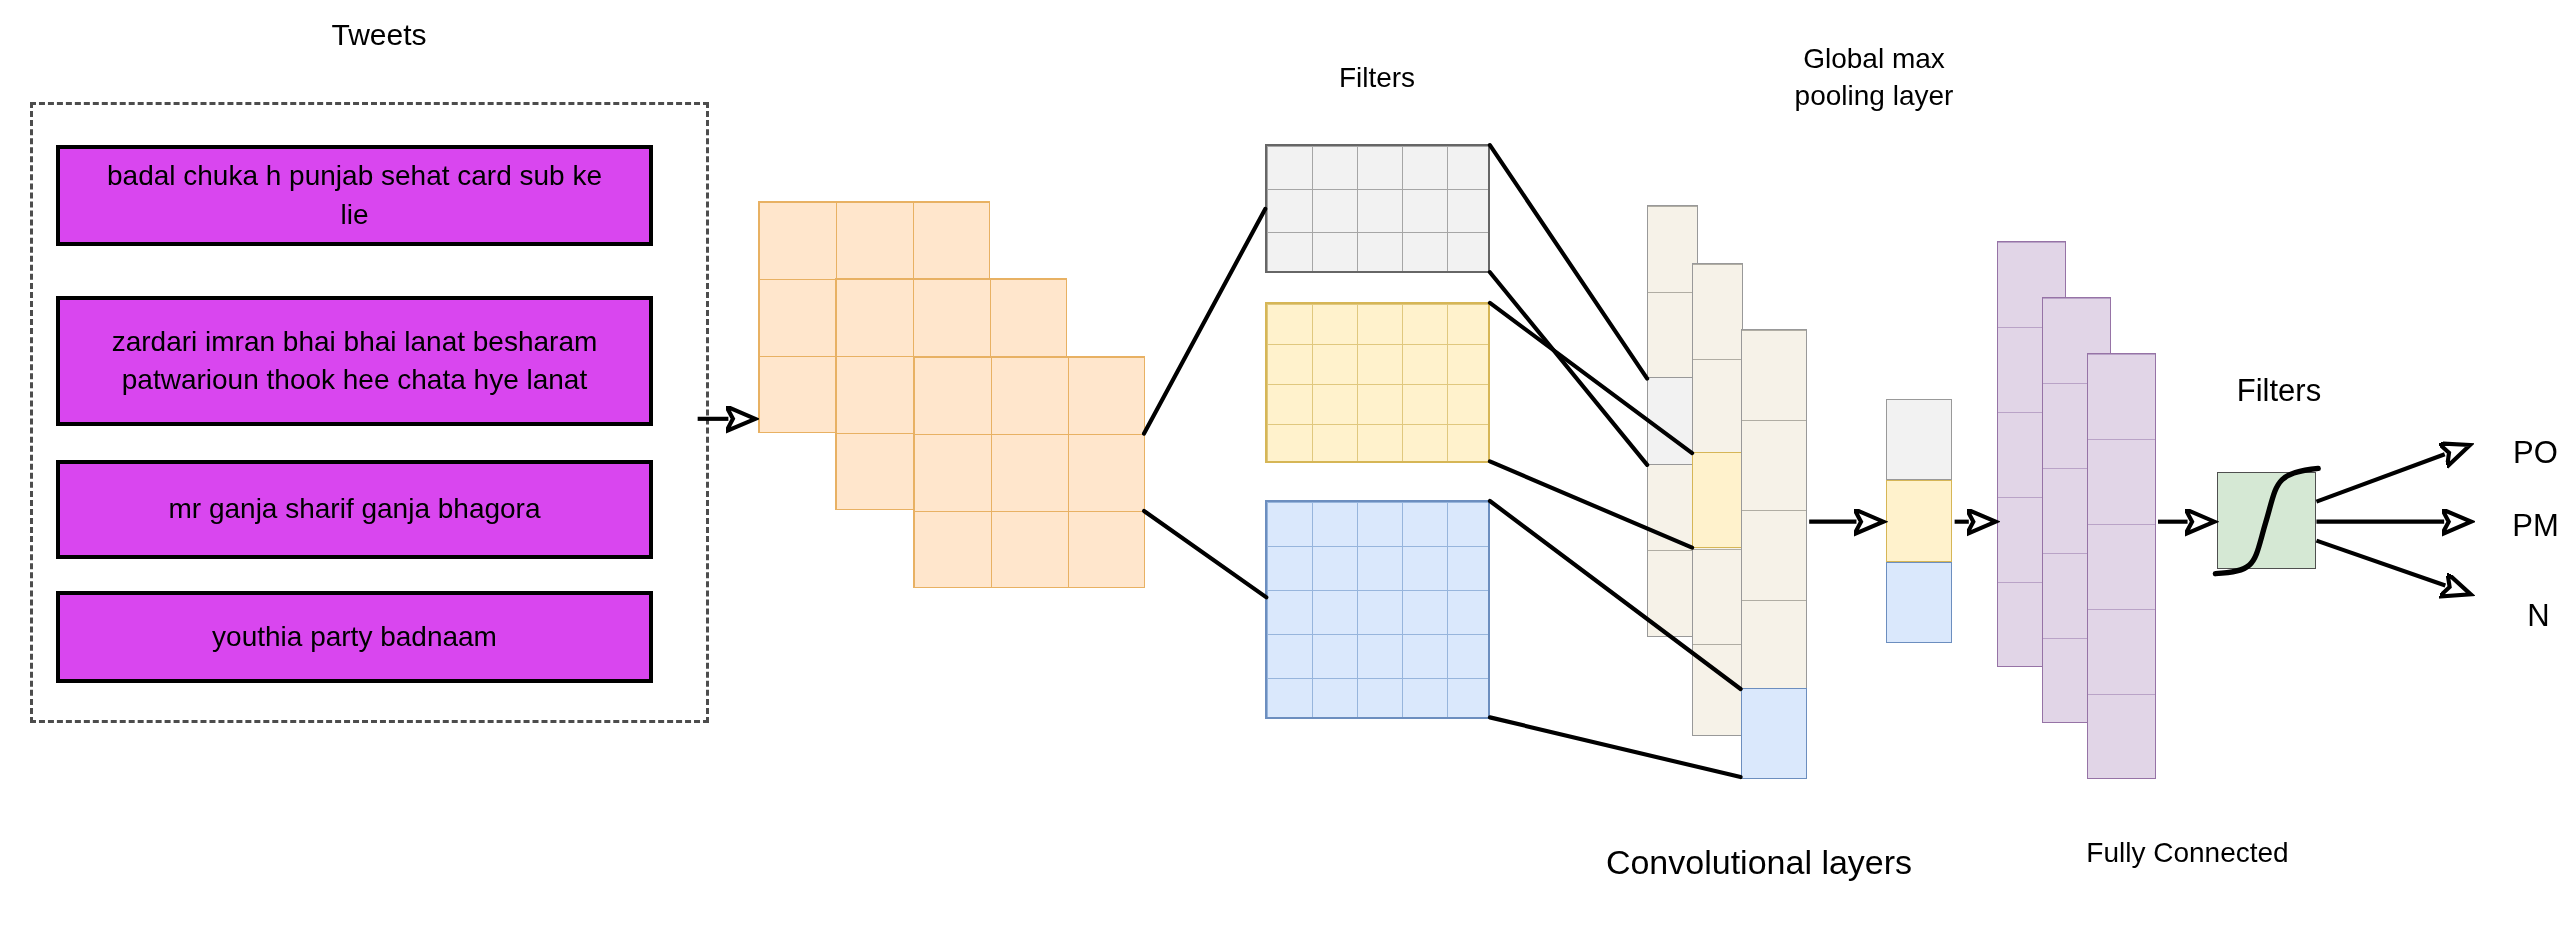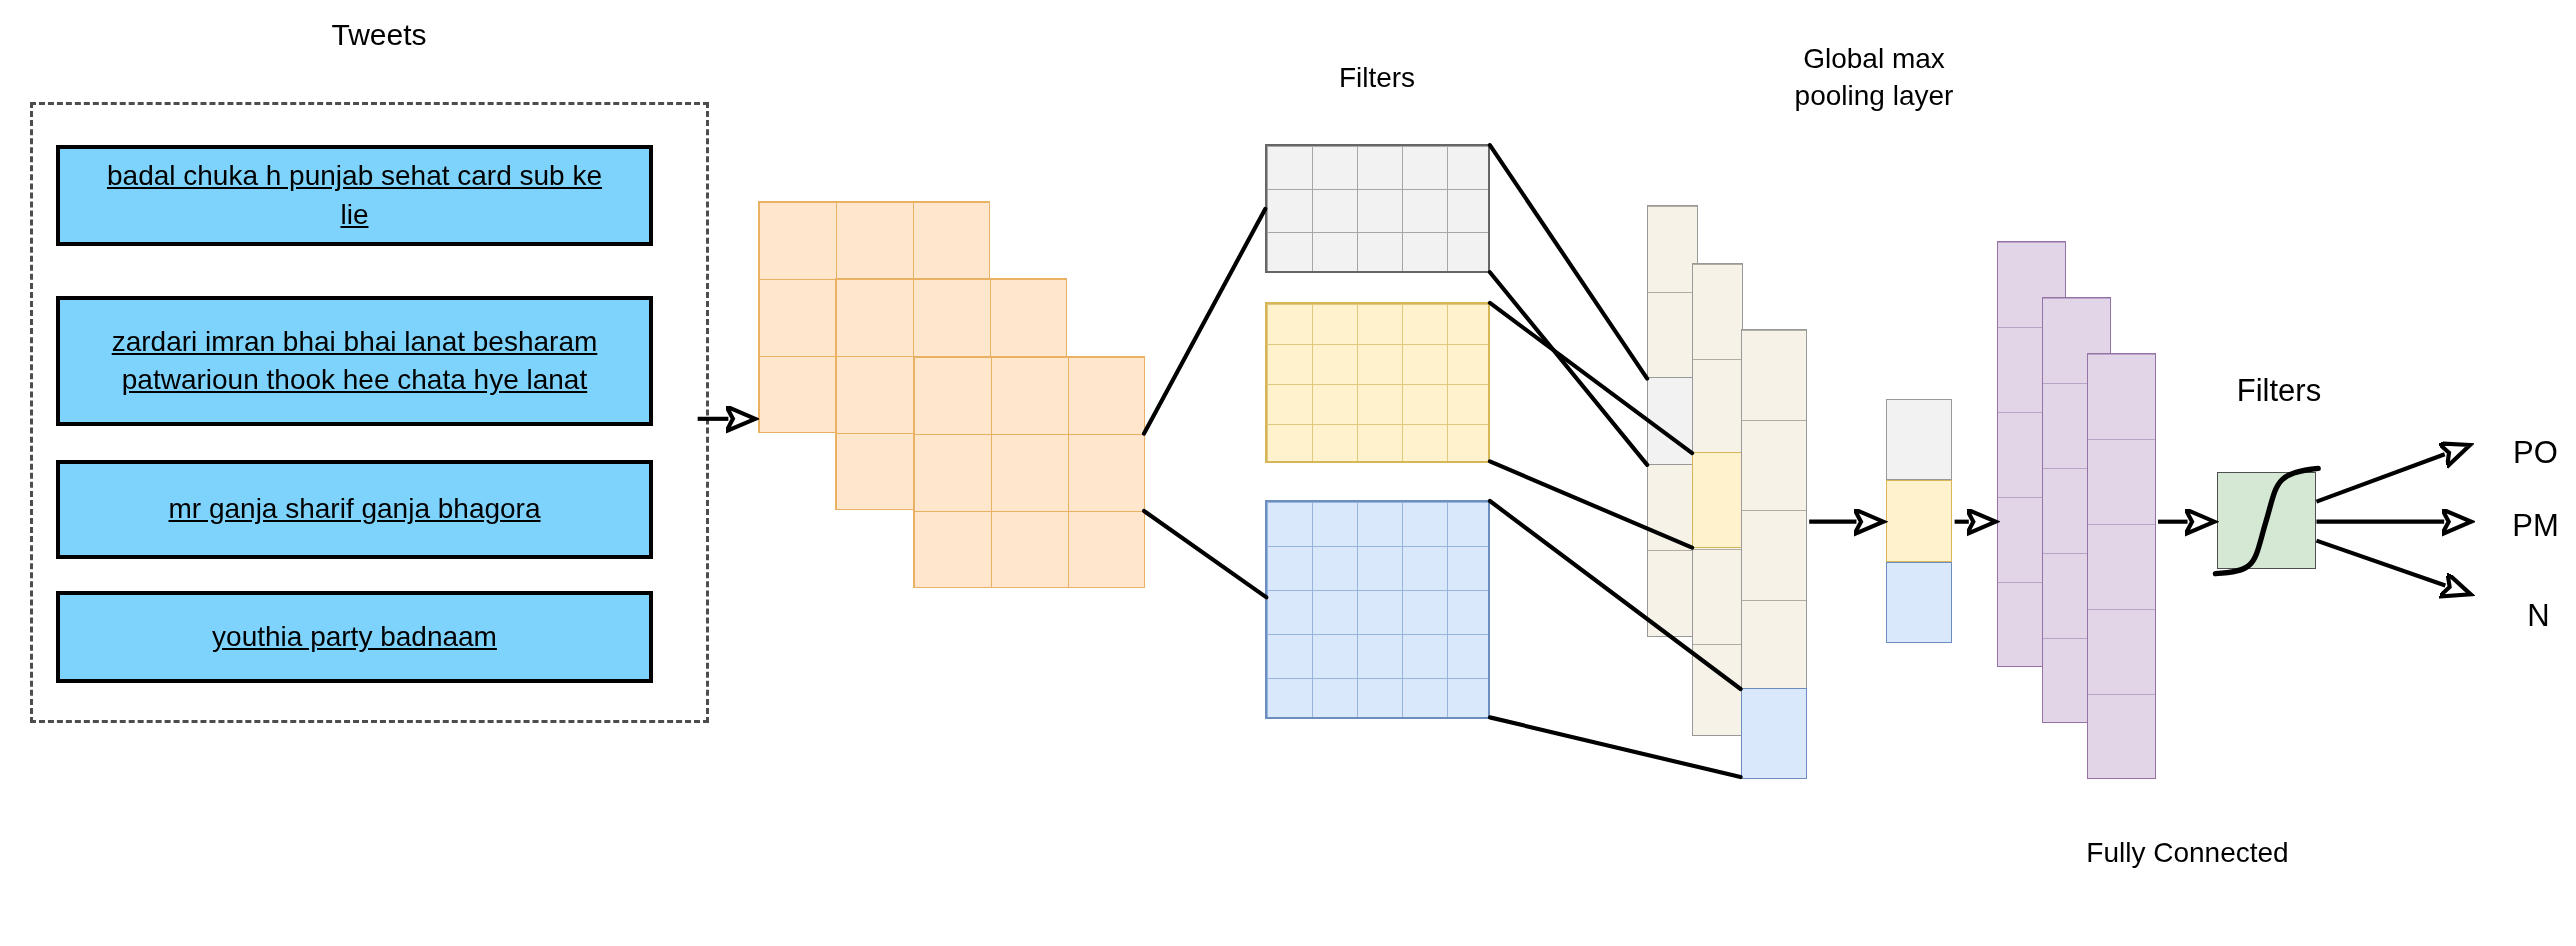--- a/index.html
+++ b/index.html
@@ -7,22 +7,22 @@
   .canvas{position:relative;width:2576px;height:947px;background:#fff;overflow:hidden;}
   .abs{position:absolute;box-sizing:border-box;}
   .label{position:absolute;text-align:center;color:#000;line-height:1.32;}
   .f48{font-size:28px;}
   .f50{font-size:30px;}
   .f52{font-size:31px;}
   .f58{font-size:34px;}
 
   
   .dashed-box{border:3px dashed #4d4d4d;background:#fff;}
-  .tweet-box{border:4.1px solid #000;background:#7dd3fc;display:flex;align-items:center;justify-content:center;
-             text-align:center;font-size:28px;line-height:1.36;padding:0 46px;text-decoration:underline;}
+  .tweet-box{border:4.1px solid #000;background:#d946ef;display:flex;align-items:center;justify-content:center;
+             text-align:center;font-size:28px;line-height:1.36;padding:0 46px;}
 
   
   .grid{box-sizing:border-box;position:absolute;}
   .emb-grid{width:232px;height:232px;background:#FFE6CC;border:1.8px solid #E8B163;
     background-image:repeating-linear-gradient(to right,#E8B163 0 1.2px,transparent 1.2px 77px),
                      repeating-linear-gradient(to bottom,#E8B163 0 1.2px,transparent 1.2px 77px);}
   .filter-gray{left:1265px;top:144px;width:225px;height:129px;background:#F2F2F2;border:2.4px solid #666666;
     background-image:repeating-linear-gradient(to right,#a6a6a6 0 1.2px,transparent 1.2px 45px),
                      repeating-linear-gradient(to bottom,#a6a6a6 0 1.2px,transparent 1.2px 43px);}
   .filter-yellow{left:1265px;top:302px;width:225px;height:161px;background:#FFF2CC;border:2.4px solid #D6B656;
@@ -81,20 +81,21 @@
   <div class="abs conv-col conv-lines-146" style="left:1647px;top:205px;width:51px;height:432px;">
     <div class="cell cell-gray" style="top:171px;height:88px;"></div>
   </div>
   <div class="abs conv-col conv-lines-160" style="left:1692px;top:263px;width:51px;height:473px;">
     <div class="cell cell-yellow" style="top:188px;height:96px;"></div>
   </div>
   <div class="abs conv-col conv-lines-152" style="left:1741px;top:329px;width:66px;height:449px;">
     <div class="cell cell-blue" style="top:358px;height:91px;"></div>
   </div>
 
+  <div class="label f58" style="left:1552px;top:840px;width:414px;">Convolutional layers</div>
 
   <div class="abs cell-gray" style="left:1886px;top:399px;width:66px;height:81px;"></div>
   <div class="abs cell-yellow" style="left:1886px;top:480px;width:66px;height:82px;"></div>
   <div class="abs cell-blue" style="left:1886px;top:562px;width:66px;height:81px;"></div>
 
   <div class="abs fc-col" style="left:1997px;top:241px;width:69px;height:426px;"></div>
   <div class="abs fc-col" style="left:2042px;top:297px;width:69px;height:426px;"></div>
   <div class="abs fc-col" style="left:2087px;top:353px;width:69px;height:426px;"></div>
 
   <div class="label f48" style="left:2010px;top:835px;width:355px;">

